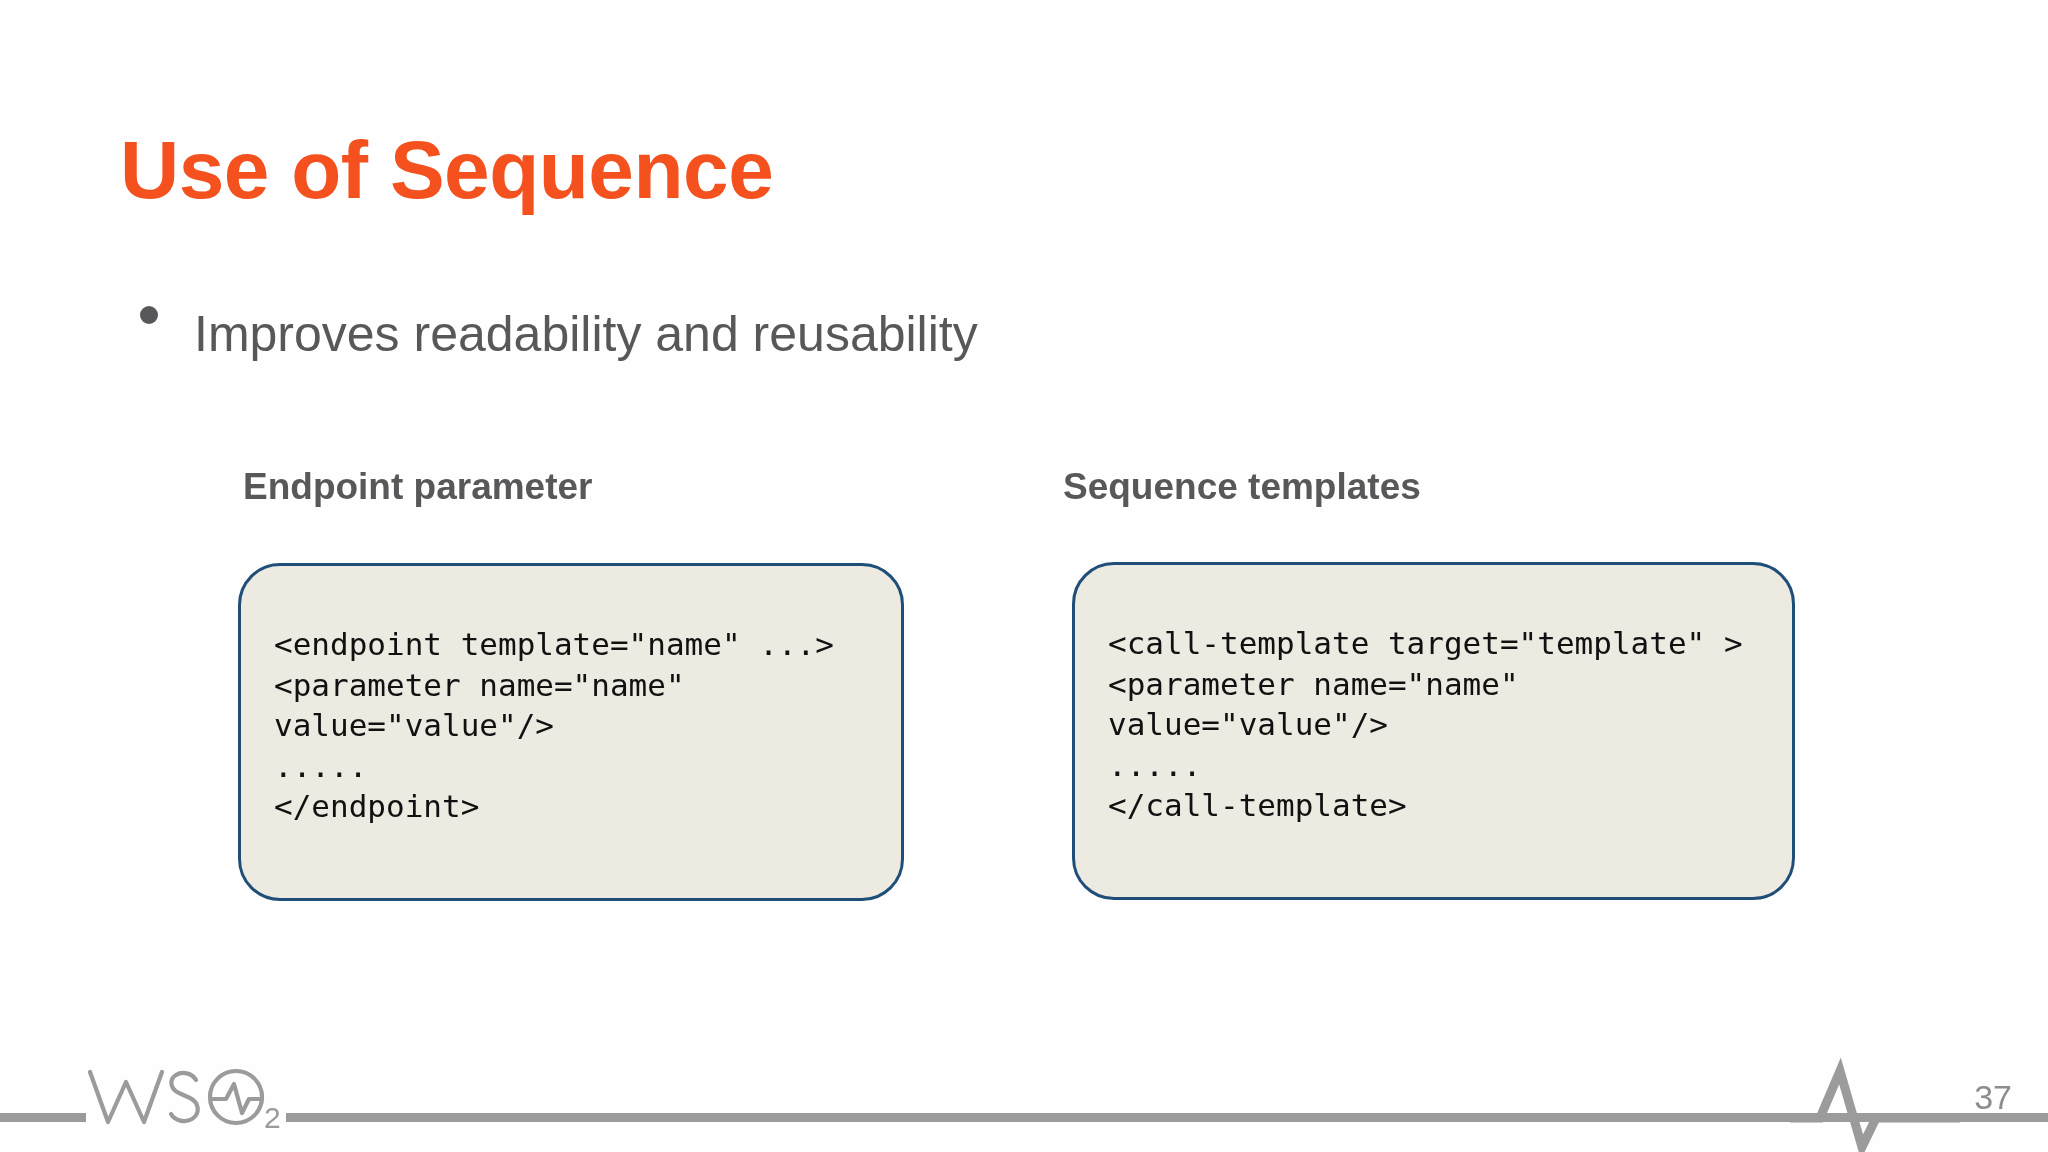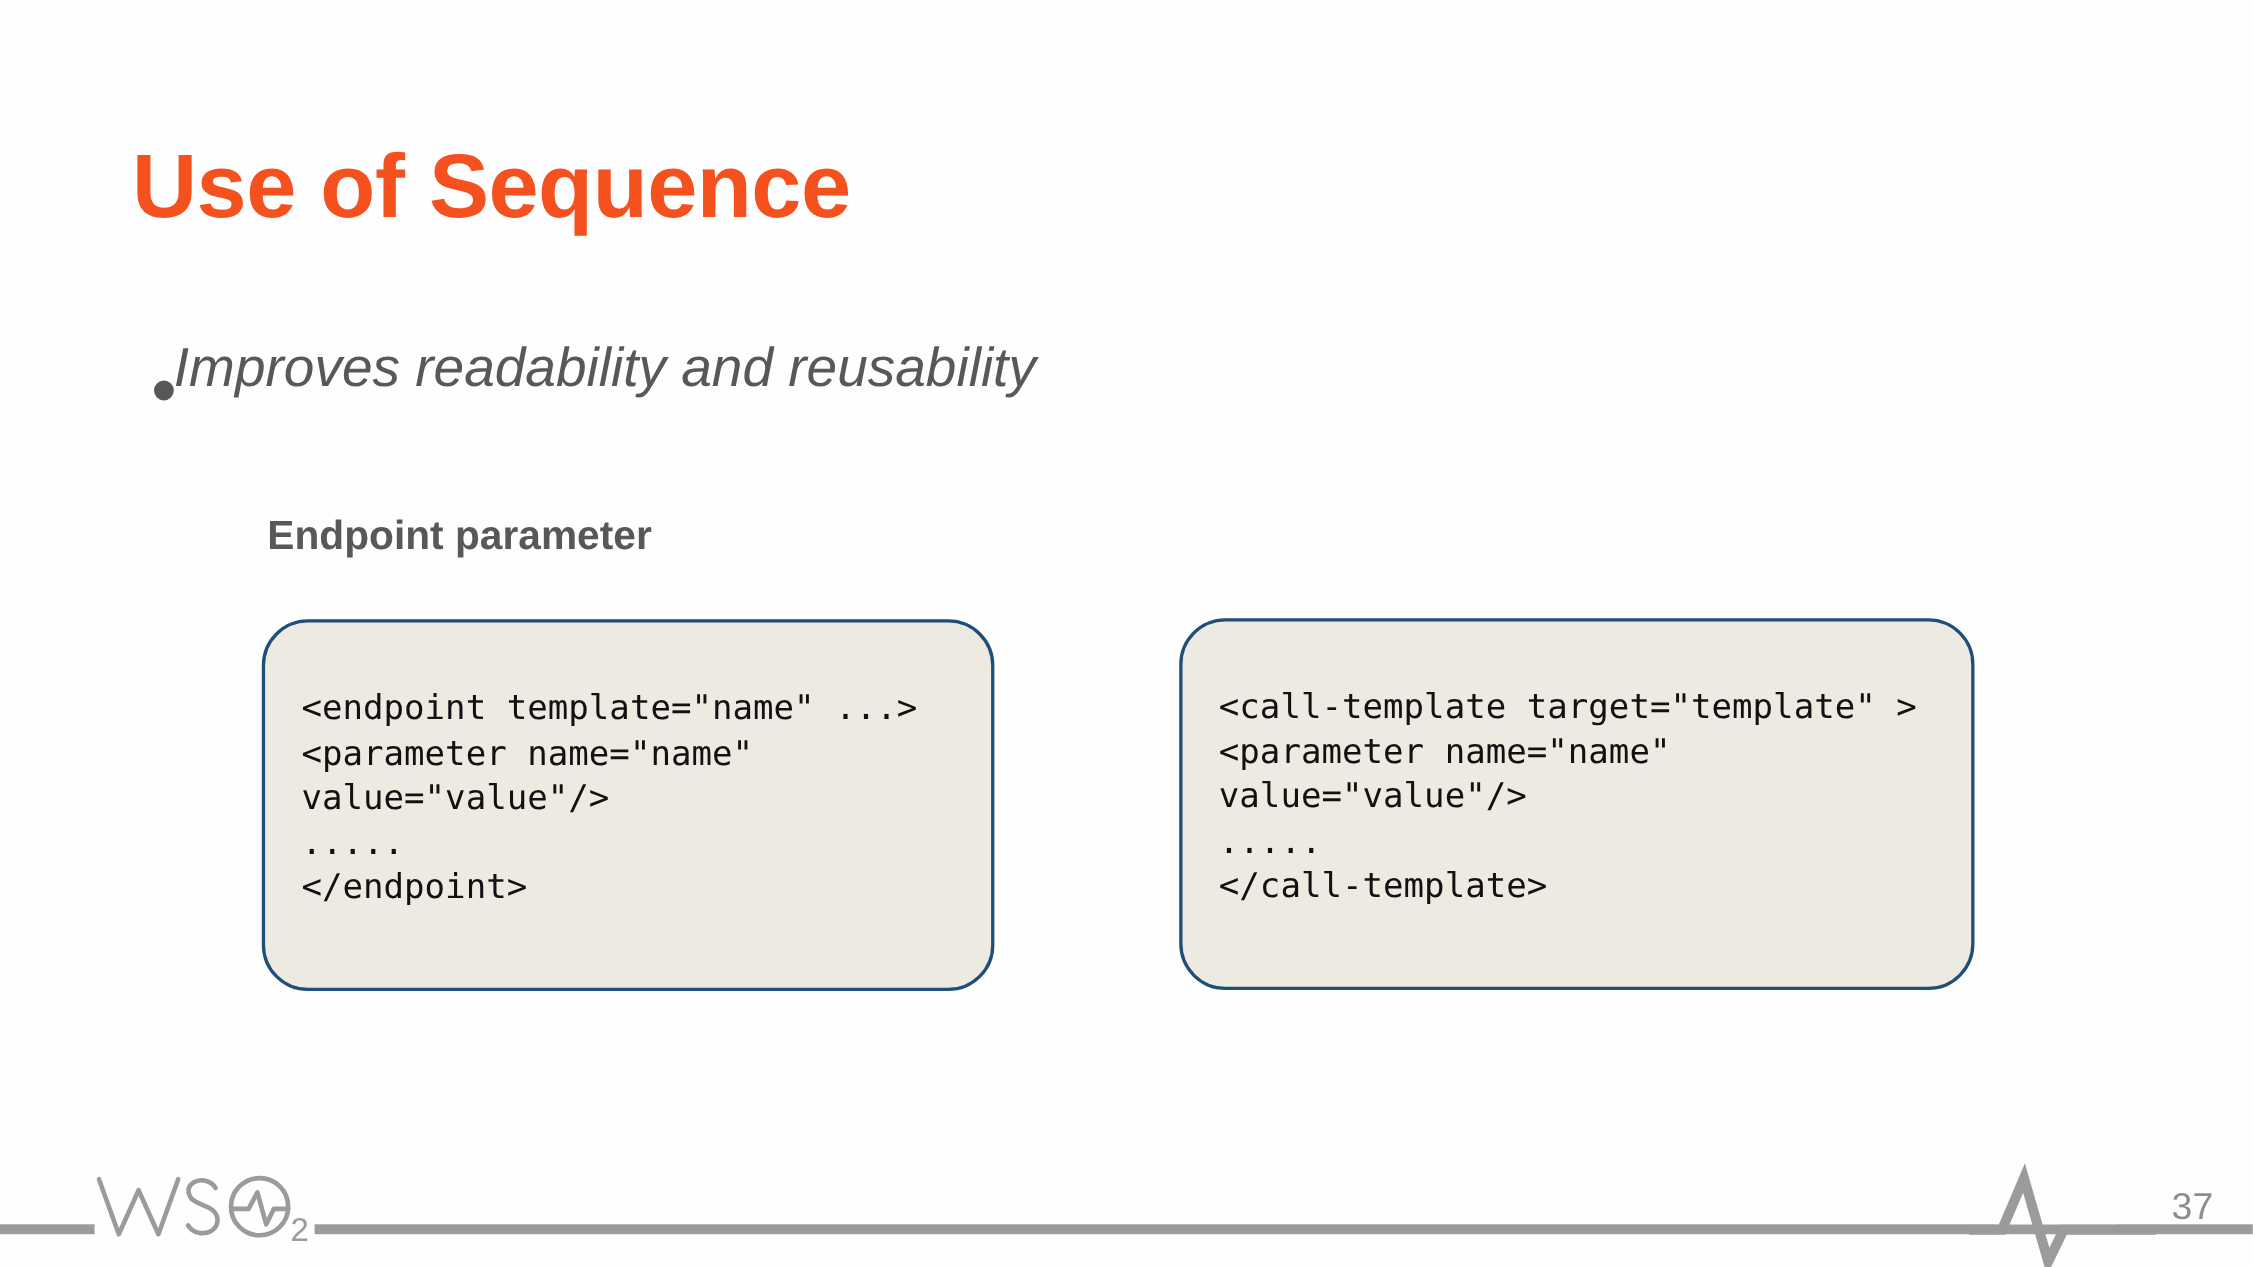--- a/index.html
+++ b/index.html
@@ -34,22 +34,22 @@
     line-height: 1.05;
     white-space: nowrap;
   }
 
   
   .bullet-row {
     position: absolute;
     left: 140px;
     top: 306px;
     display: flex;
-    align-items: flex-end;
-    font-style: italic;
+    align-items: flex-start;
+    gap: 36px;
   }
   .bullet-dot {
     width: 18px;
     height: 18px;
     border-radius: 50%;
     background: #58585A;
     flex: none;
   }
   .bullet-text {
     font-size: 50px;
@@ -160,20 +160,21 @@
 
   <h1 class="slide-title">Use of Sequence</h1>
 
   <div class="bullet-row">
     <span class="bullet-dot"></span>
     <span class="bullet-text">Improves readability and reusability</span>
   </div>
 
   <div class="col-heading left">Endpoint parameter</div>
 
+  <div class="col-heading right">Sequence templates</div>
 
   <div class="code-box left">
     <div class="code-text">&lt;endpoint template="name" ...&gt;
 &lt;parameter name="name"
 value="value"/&gt;
 .....
 &lt;/endpoint&gt;</div>
   </div>
 
   <div class="code-box right">

